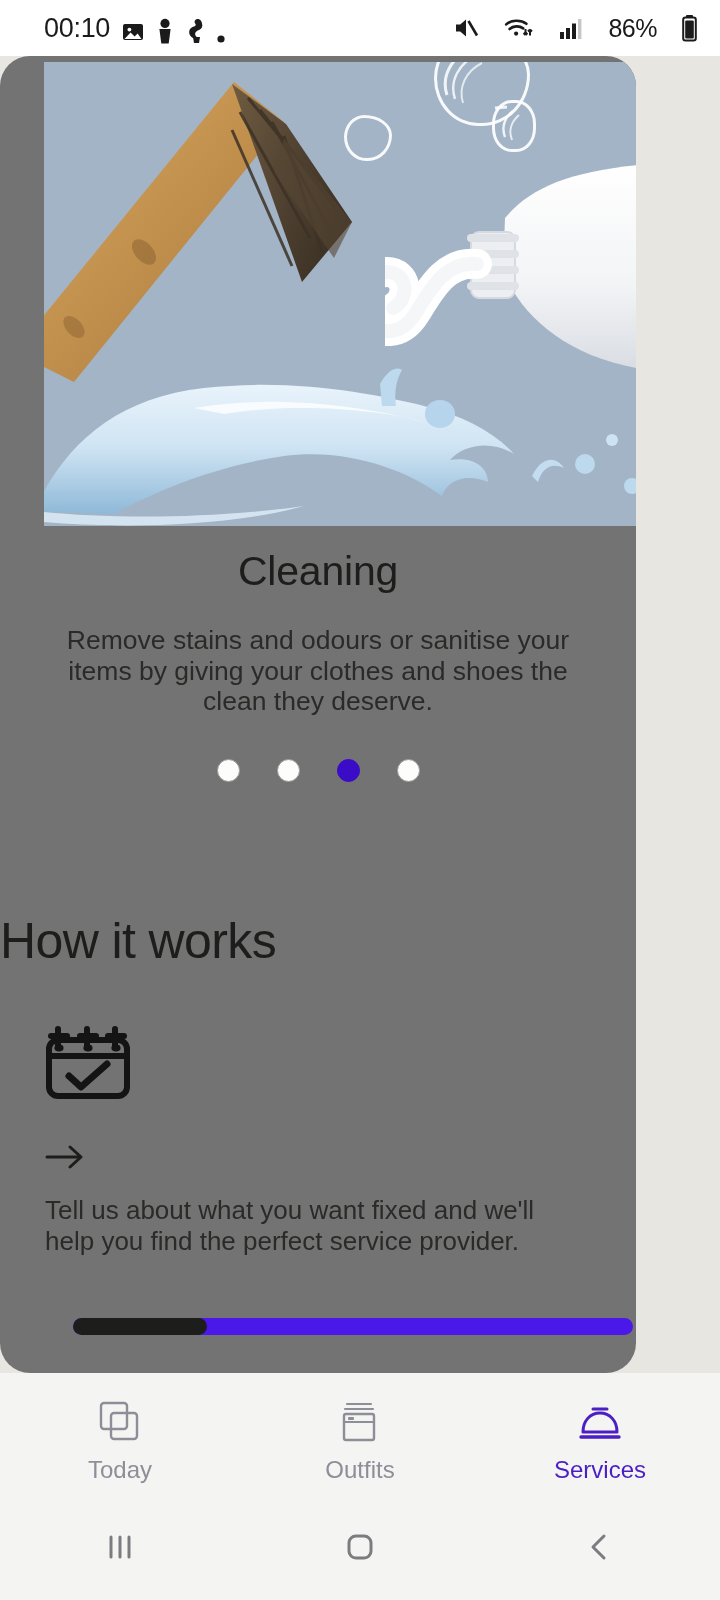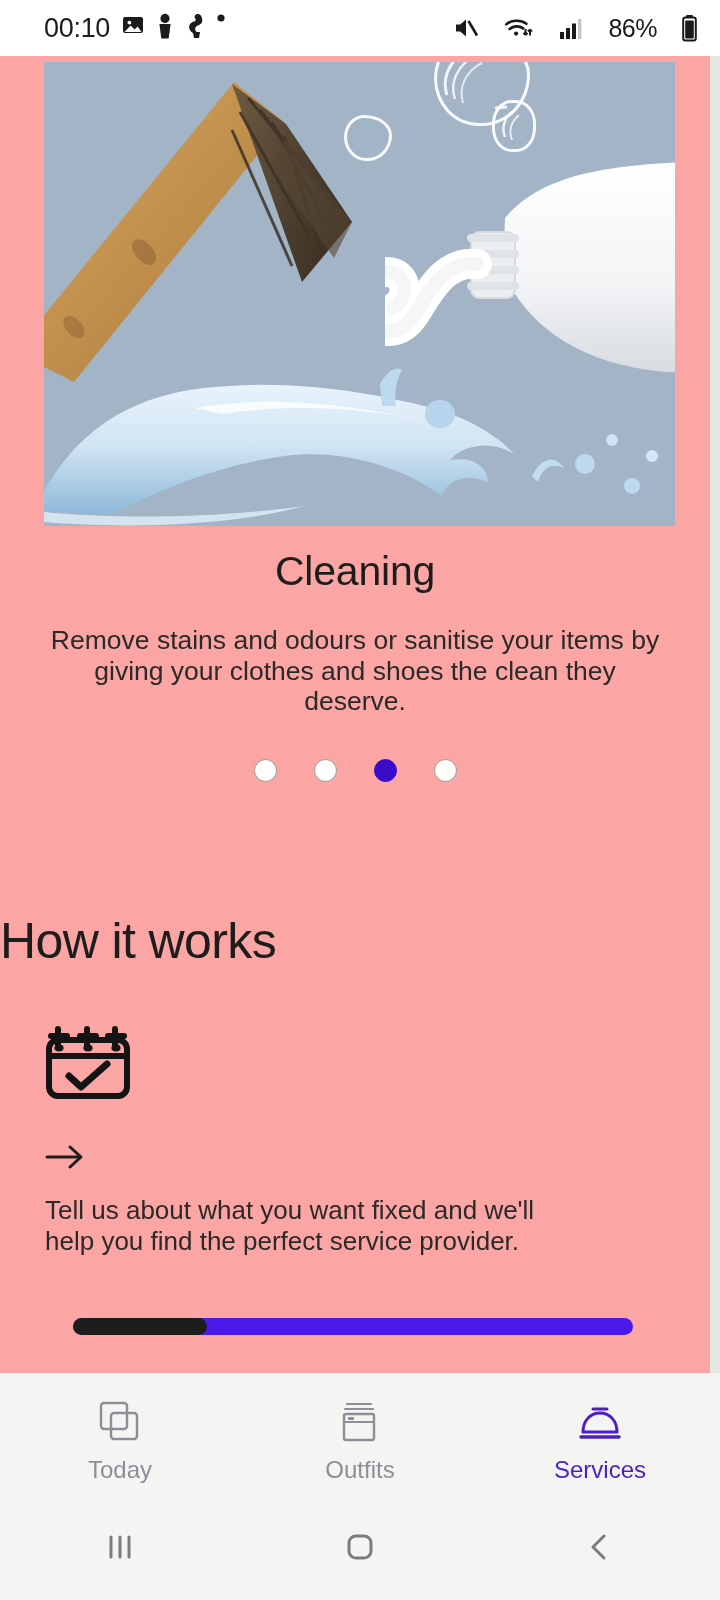--- a/index.html
+++ b/index.html
@@ -10,30 +10,30 @@
     overflow:hidden;
     position:relative;
   }
 
   
   .statusbar{
     height:56px; width:720px; background:#ffffff;
     display:flex; align-items:center; justify-content:space-between;
     padding:0 22px 0 44px;
   }
-  .sb-left{ display:flex; align-items:flex-start; gap:11px; }
+  .sb-left{ display:flex; align-items:flex-end; gap:11px; }
   .sb-clock{ font-size:27px; color:#1b1b1b; letter-spacing:-0.3px; font-family:"Liberation Sans",sans-serif; }
   .sb-right{ display:flex; align-items:center; gap:24px; }
   .sb-batt-text{ font-size:25px; color:#1b1b1b; letter-spacing:-0.5px; }
   .ic{ display:block; }
 
   
   .content{
-    position:absolute; top:56px; left:0; width:710px; height:1317px;
-    background:#fca5a5; overflow:hidden;
+    position:absolute; top:56px; left:0; width:636px; height:1317px;
+    background:#737373; overflow:hidden;border-radius:30px;
   }
 
   
   .hero{
     position:absolute; left:44px; top:6px; width:631px; height:464px;
     background:#a3b4c7; overflow:hidden;
   }
   .hero-water{
     position:absolute; left:0; bottom:0; width:631px; height:190px;
   }

